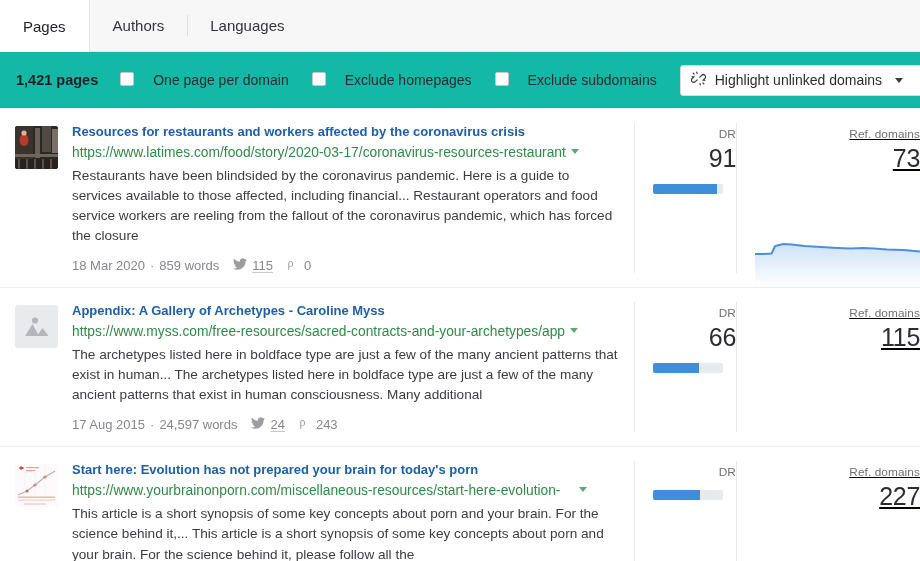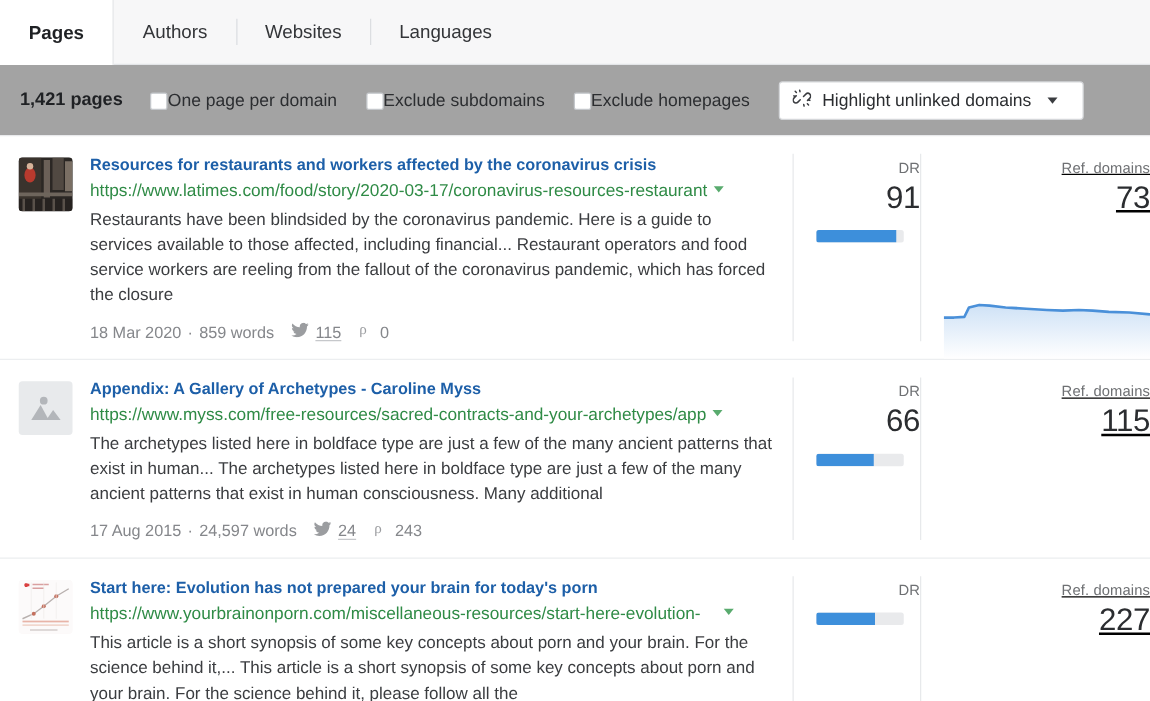--- a/index.html
+++ b/index.html
@@ -33,48 +33,48 @@
   }
   .tab + .tab::before {
     content: "";
     position: absolute;
     left: 0; top: 15px; bottom: 15px;
     width: 1px;
     background: #dcdee1;
   }
   .tab.active {
     background: #ffffff;
-    font-weight: 700;
+    font-weight: 400;
     color: #1f2124;
     border-right: 1px solid #e3e5e8;
     margin-bottom: -1px;
   }
   .tab.active + .tab::before { display: none; }
 
   
   .filterbar {
     height: 57px;
-    background: #a3a3a3;
+    background: #14b8a6;
     border-bottom: 1px solid #e9eaec;
     display: flex;
     align-items: center;
     padding: 0 16px;
     gap: 0;
   }
   .pages-count {
     font-size: 14.5px;
     font-weight: 700;
     color: #1f2124;
     margin-right: 22px;
     white-space: nowrap;
   }
   .chk {
     display: flex;
-    align-items: flex-end;
-    gap: 0;
+    align-items: flex-start;
+    gap: 19px;
     margin-right: 23px;
     cursor: pointer;
     white-space: nowrap;
   }
   .chk .box {
     width: 14px; height: 14px;
     border: 1px solid #c4c7cb;
     border-radius: 2px;
     background: #fff;
     flex: none;
@@ -227,43 +227,40 @@
 <body>
 
 <div class="tabbar">
   <div class="tab active">
       <span>Pages</span>
     </div>
   <div class="tab">
       <span>Authors</span>
     </div>
   <div class="tab">
-      <span>Websites</span>
-    </div>
-  <div class="tab">
       <span>Languages</span>
     </div>
 </div>
 
 <div class="filterbar">
   <div class="pages-count">1,421 pages</div>
 
   <label class="chk">
     <span class="box"></span>
     <span class="lbl">One page per domain</span>
   </label>
 
   <label class="chk">
     <span class="box"></span>
-    <span class="lbl">Exclude subdomains</span>
+    <span class="lbl">Exclude homepages</span>
   </label>
 
   <label class="chk">
     <span class="box"></span>
-    <span class="lbl">Exclude homepages</span>
+    <span class="lbl">Exclude subdomains</span>
   </label>
 
   <div class="hl-btn">
     <span>
       <svg width="15" height="15" viewBox="0 0 16 16">
         <g stroke="#3a3c40" stroke-width="1.3" fill="none" stroke-linecap="round">
           <path d="M6.6 9.4 L4.6 11.4 a2.4 2.4 0 0 1-3.4-3.4 L3.2 6"></path>
           <path d="M9.4 6.6 L11.4 4.6 a2.4 2.4 0 0 1 3.4 3.4 L12.8 10"></path>
           <path d="M2.3 2.2 L3.3 3.2 M6.1 1.2 L6.4 2.5 M1.2 6.1 L2.5 6.4"></path>
           <path d="M13.7 13.8 L12.7 12.8 M9.9 14.8 L9.6 13.5 M14.8 9.9 L13.5 9.6"></path>

